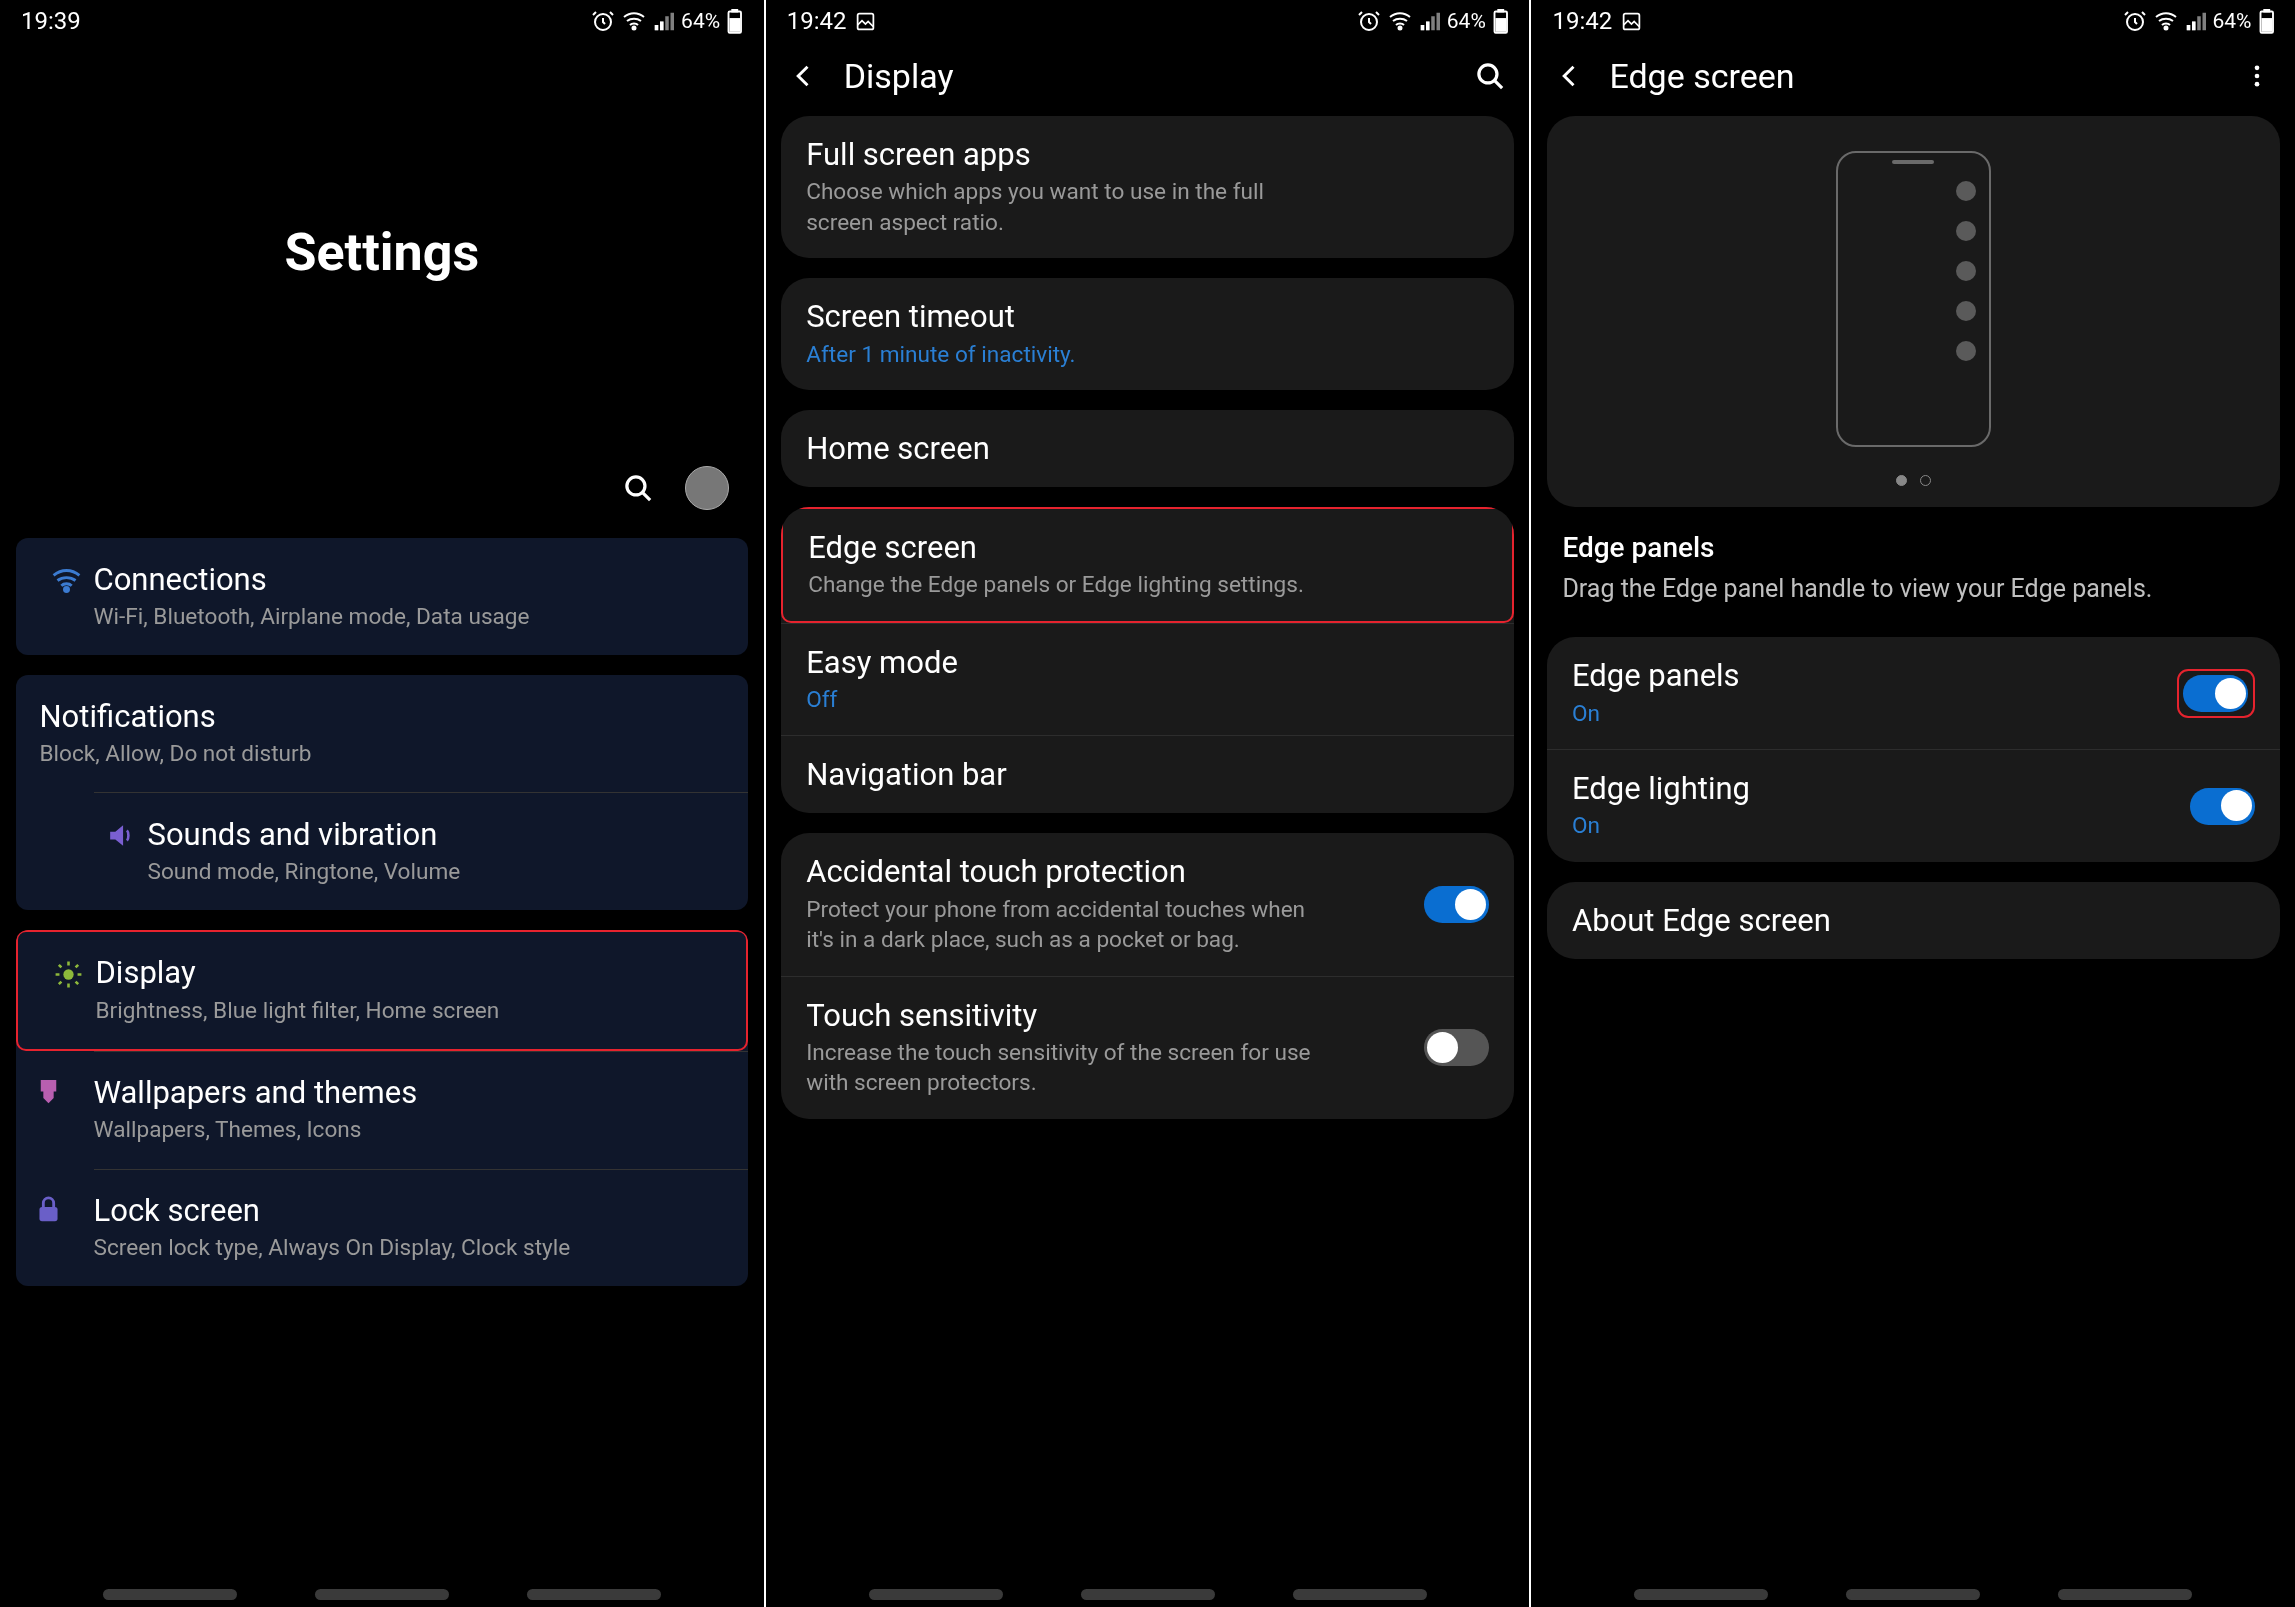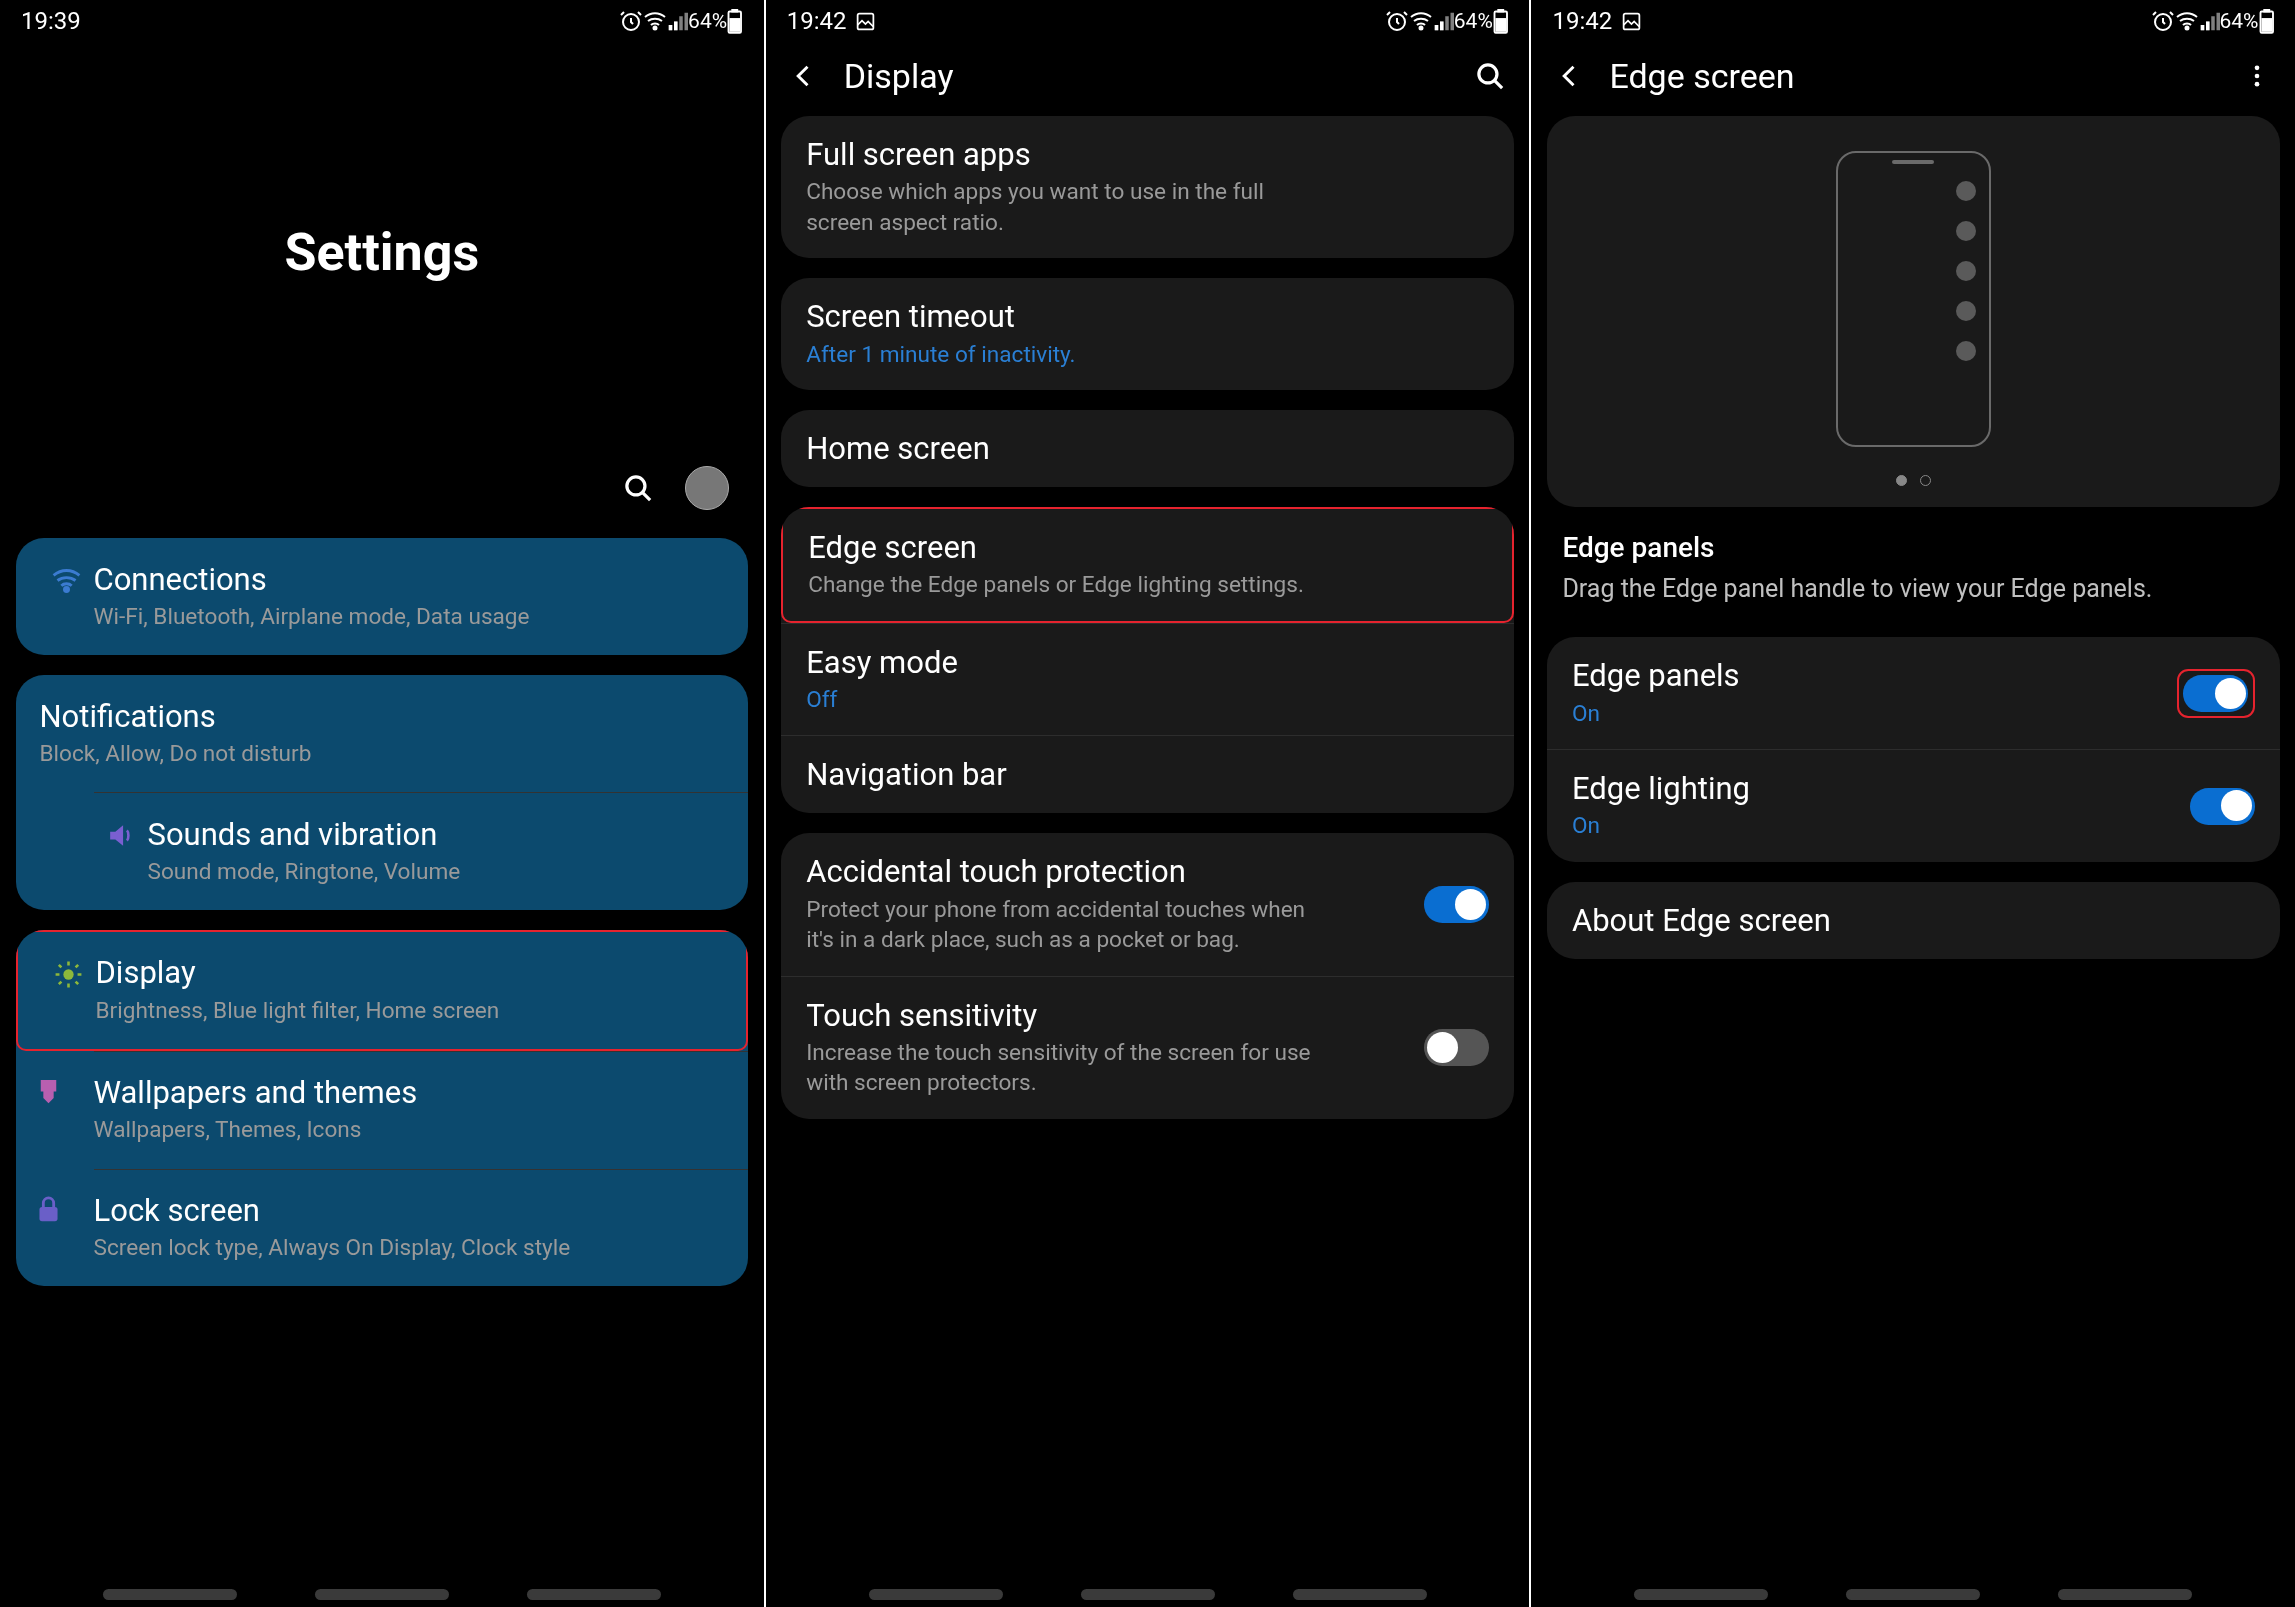--- a/index.html
+++ b/index.html
@@ -2,29 +2,29 @@
 <html style="font-size:11.3px"><head>
 <meta charset="utf-8">
 <style>
   * { margin: 0; padding: 0; box-sizing: border-box; font-family: -apple-system, 'Segoe UI', Roboto, sans-serif; }
   body { background: #fff; display: flex; gap: 2.1px; width: 2295px; height: 1607px; transform-origin: top left; }
   .phone { flex: 1; background: #000; color: #e0e0e0; display: flex; flex-direction: column; position: relative; }
 
   
   .status-bar { display: flex; justify-content: space-between; align-items: center; padding: 7px 21px 4.2px; font-size: 24px; color: #fff; }
   .status-left { display: flex; align-items: center; gap: 8.5px; }
-  .status-right { display: flex; align-items: center; }
+  .status-right { display: flex; align-items: center; gap: 7px; }
   .bat-text { font-size: 21px; }
 
   
   .big-title { font-size: 52px; font-weight: 700; color: #fff; text-align: center; margin-top: 183px; }
   .search-row { display: flex; justify-content: flex-end; align-items: center; gap: 28px; padding: 0 35px; margin-top: 183px; margin-bottom: 28px; }
   .avatar { width: 44px; height: 44px; border-radius: 50%; background: #777; border: 1.4px solid #aaa; }
 
-  .card { background: #0c4a6e; border-radius: 28px; margin: 0 15.5px 20px; overflow: hidden; }
+  .card { background: #0f172a; border-radius: 12px; margin: 0 15.5px 20px; overflow: hidden; }
   .row { display: flex; align-items: flex-start; padding: 22.6px 24px; }
   .row + .row { border-top: 0.7px solid #333; margin-left: 78px; padding-left: 0; }
   .row + .row .texts { margin-left: 0; }
   .row-icon { width: 54px; display: flex; justify-content: center; padding-top: 4.2px; }
   .texts { flex: 1; }
   .row-title { font-size: 31px; color: #fff; font-weight: 400; }
   .row-sub { font-size: 22.6px; color: #9a9a9a; margin-top: 4.2px; line-height: 1.35; }
   .highlight { border: 2.8px solid #e6232e; border-radius: 10px; }
 
   

